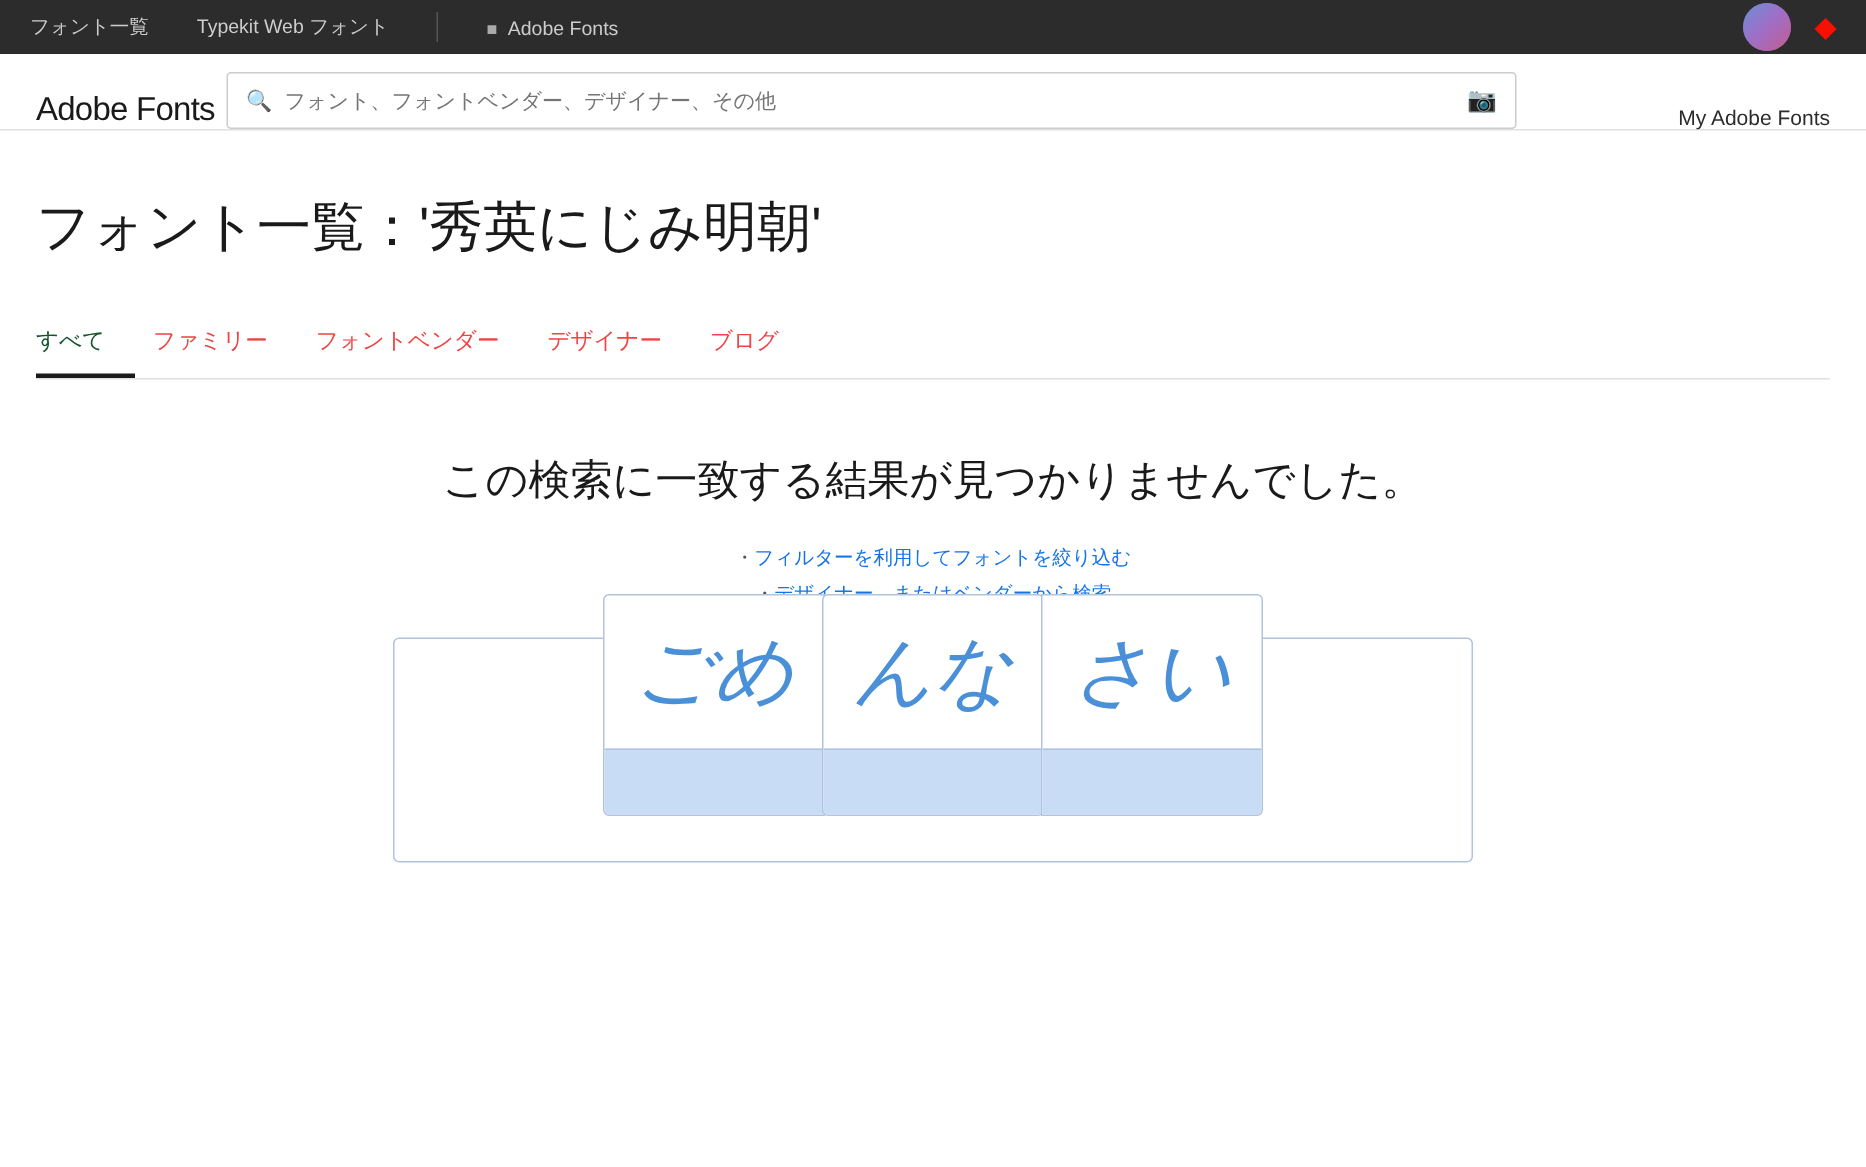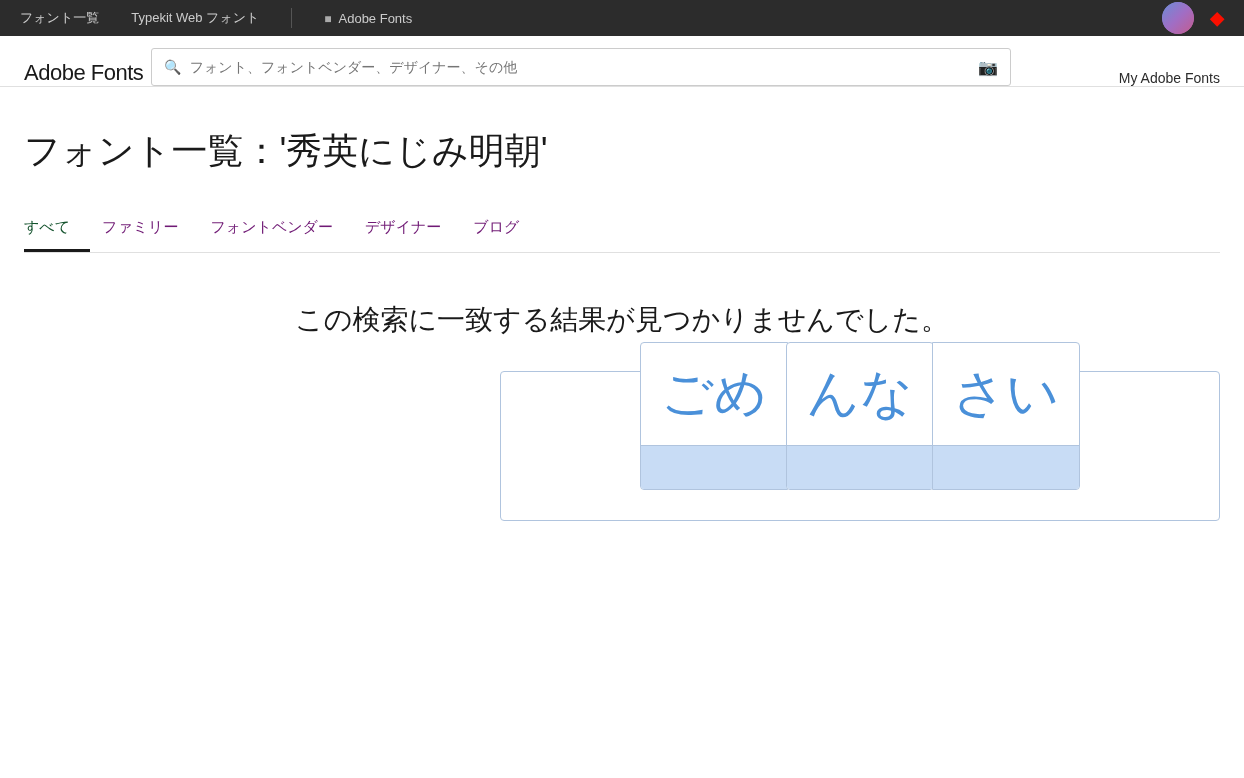--- a/index.html
+++ b/index.html
@@ -120,21 +120,21 @@
 
     
     .tabs {
       display: flex;
       gap: 0;
       border-bottom: 1px solid #e0e0e0;
       margin-bottom: 48px;
     }
     .tab {
       font-size: 15px;
-      color: #701a75;
+      color: #ef4444;
       padding: 10px 20px 12px 0;
       margin-right: 12px;
       cursor: pointer;
       border-bottom: 3px solid transparent;
       text-decoration: none;
     }
     .tab.active {
       color: #14532d;
       border-bottom: 3px solid #1a1a1a;
     }
@@ -166,23 +166,24 @@
       color: #1473e6;
       text-decoration: none;
     }
     .link-item {
       margin-bottom: 6px;
     }
 
     
     .sorry-container {
       display: flex;
-      justify-content: flex-end;
-      align-items: center;
-      margin-top: 32px;
+      justify-content: center;
+      align-items: center;
+      margin-top: 20px;
+      font-style: italic;
     }
     .sorry-outer {
       border: 1px solid #b0c4de;
       border-radius: 4px;
       width: 720px;
       height: 150px;
       display: flex;
       align-items: center;
       justify-content: center;
       position: relative;
@@ -271,20 +272,28 @@
   <nav class="tabs">
     <a class="tab active">すべて</a>
     <a class="tab">ファミリー</a>
     <a class="tab">フォントベンダー</a>
     <a class="tab">デザイナー</a>
     <a class="tab">ブログ</a>
   </nav>
 
   <div class="no-results">
     <div class="no-results-title">この検索に一致する結果が見つかりませんでした。</div>
+    <div class="no-results-links">
+      <div class="link-item">
+        ・<a>フィルターを利用してフォントを絞り込む</a>
+      </div>
+      <div class="link-item">
+        ・<a>デザイナー、またはベンダーから検索</a>
+      </div>
+    </div>
 
     <div class="sorry-container">
       <div class="sorry-outer">
         <div class="sorry-cards">
           <div class="sorry-card">
             <div class="sorry-card-top">ごめ</div>
             <div class="sorry-card-bottom"></div>
           </div>
           <div class="sorry-card">
             <div class="sorry-card-top">んな</div>

